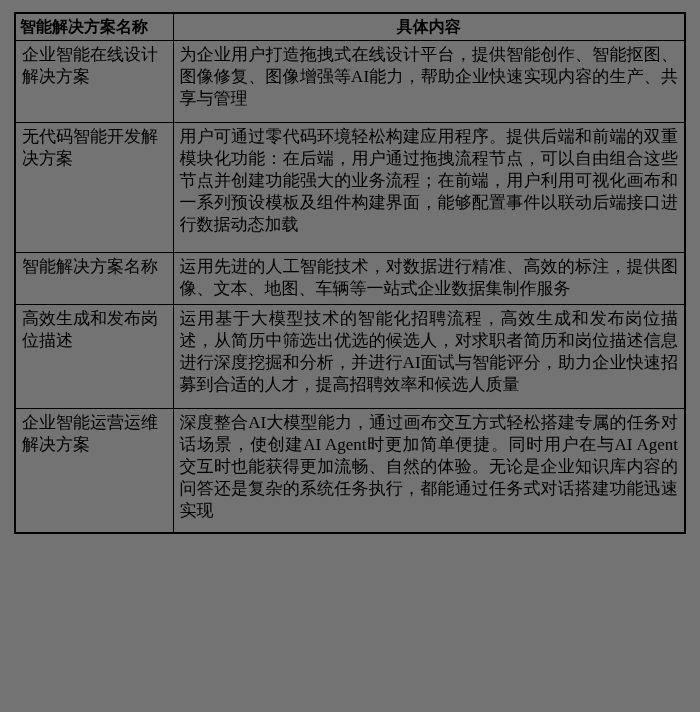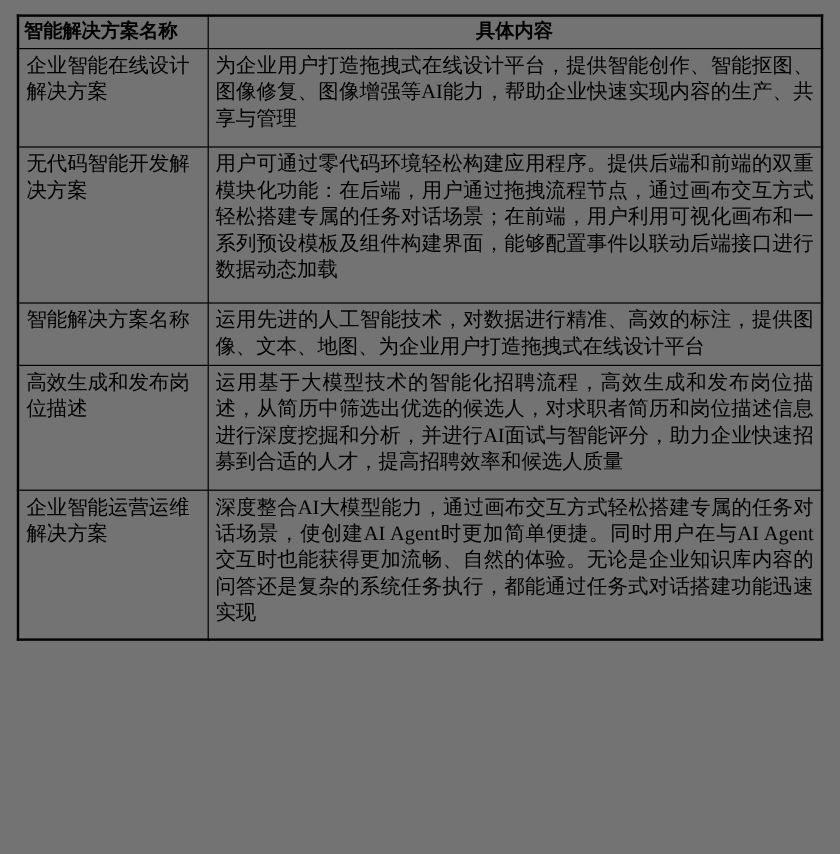--- a/index.html
+++ b/index.html
@@ -77,25 +77,25 @@
         <th class="col-content">具体内容</th>
       </tr>
     </thead>
     <tbody>
       <tr class="row-0">
         <td class="name-cell">企业智能在线设计解决方案</td>
         <td class="content-cell">为企业用户打造拖拽式在线设计平台，提供智能创作、智能抠图、图像修复、图像增强等AI能力，帮助企业快速实现内容的生产、共享与管理</td>
       </tr>
       <tr class="row-1">
         <td class="name-cell">无代码智能开发解决方案</td>
-        <td class="content-cell">用户可通过零代码环境轻松构建应用程序。提供后端和前端的双重模块化功能：在后端，用户通过拖拽流程节点，通过画布交互方式轻松搭建专属的任务对话场景；在前端，用户利用可视化画布和一系列预设模板及组件构建界面，能够配置事件以联动后端接口进行数据动态加载</td>
+        <td class="content-cell">用户可通过零代码环境轻松构建应用程序。提供后端和前端的双重模块化功能：在后端，用户通过拖拽流程节点，可以自由组合这些节点并创建功能强大的业务流程；在前端，用户利用可视化画布和一系列预设模板及组件构建界面，能够配置事件以联动后端接口进行数据动态加载</td>
       </tr>
       <tr class="row-4">
         <td class="name-cell">智能解决方案名称</td>
-        <td class="content-cell">运用先进的人工智能技术，对数据进行精准、高效的标注，提供图像、文本、地图、为企业用户打造拖拽式在线设计平台</td>
+        <td class="content-cell">运用先进的人工智能技术，对数据进行精准、高效的标注，提供图像、文本、地图、车辆等一站式企业数据集制作服务</td>
       </tr>
       <tr class="row-5">
         <td class="name-cell">高效生成和发布岗位描述</td>
         <td class="content-cell">运用基于大模型技术的智能化招聘流程，高效生成和发布岗位描述，从简历中筛选出优选的候选人，对求职者简历和岗位描述信息进行深度挖掘和分析，并进行AI面试与智能评分，助力企业快速招募到合适的人才，提高招聘效率和候选人质量</td>
       </tr>
       <tr class="row-6">
         <td class="name-cell">企业智能运营运维解决方案</td>
         <td class="content-cell">深度整合AI大模型能力，通过画布交互方式轻松搭建专属的任务对话场景，使创建AI Agent时更加简单便捷。同时用户在与AI Agent交互时也能获得更加流畅、自然的体验。无论是企业知识库内容的问答还是复杂的系统任务执行，都能通过任务式对话搭建功能迅速实现</td>
       </tr>
     </tbody>

